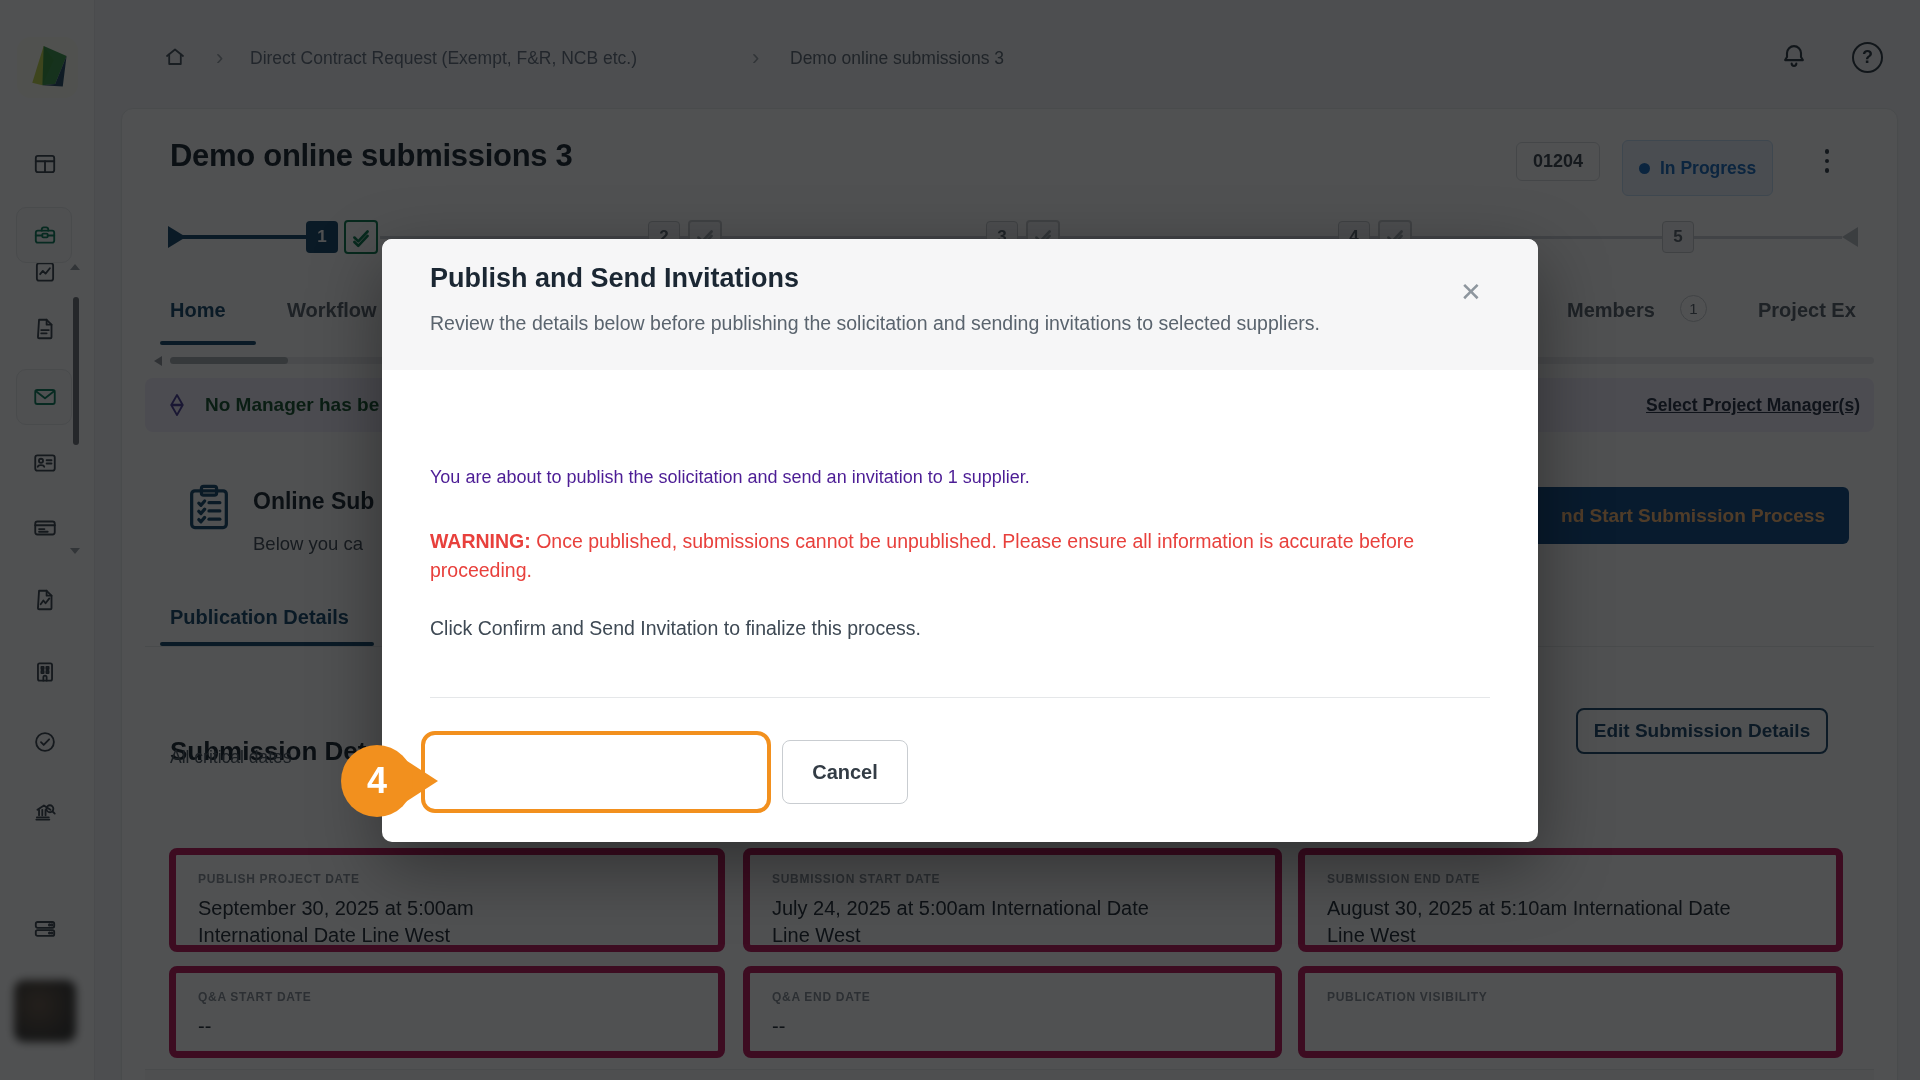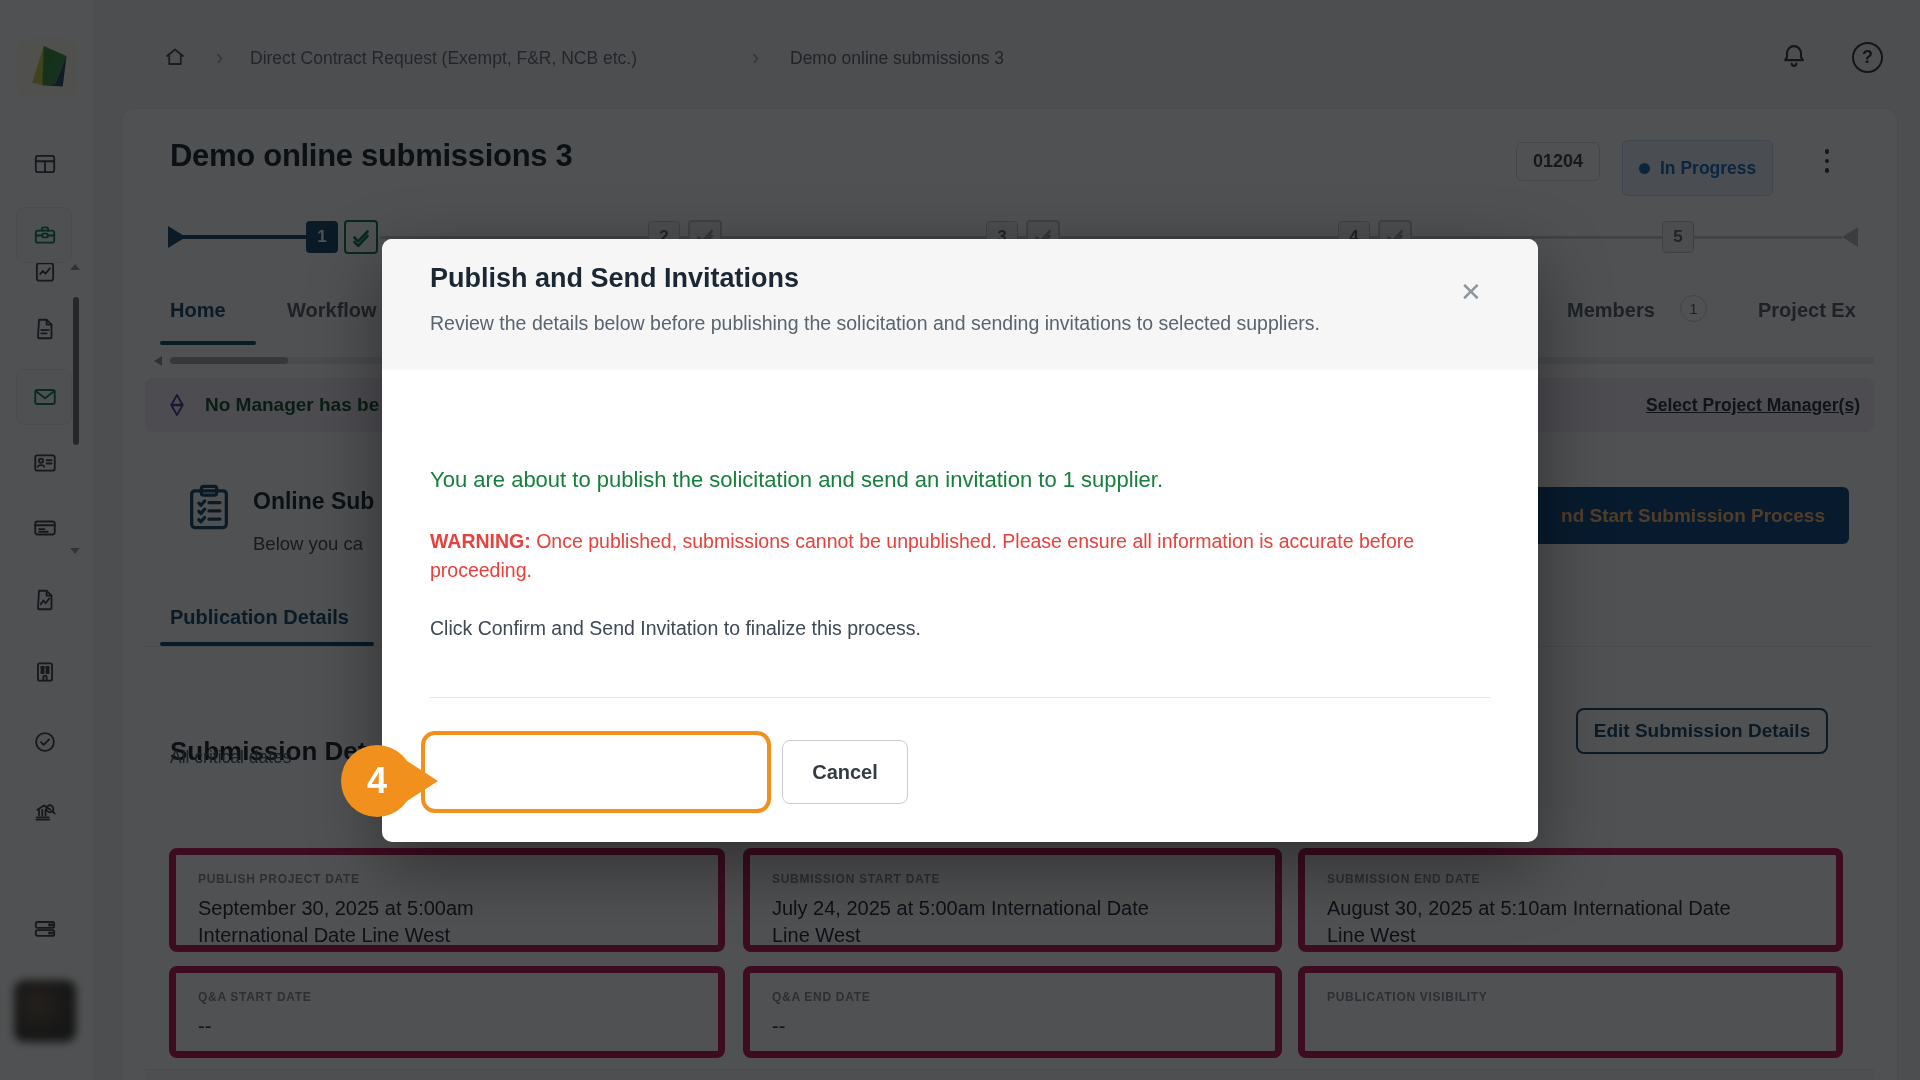--- a/index.html
+++ b/index.html
@@ -115,21 +115,21 @@
   .bottom-band { left:145px; top:1070px; width:1729px; height:10px; background:#f7f8f9; }
 
   
   .overlay { left:0; top:0; width:1920px; height:1080px; background:rgba(5,7,9,0.70); z-index:50; }
   .modal { left:382px; top:239px; width:1156px; height:603px; background:#ffffff; border-radius:10px; z-index:60;
            box-shadow:0 24px 70px rgba(0,0,0,0.4); }
   .m-header { left:0; top:0; width:1156px; height:131px; background:#f6f6f7; border-radius:10px 10px 0 0; }
   .m-title { left:48px; top:24px; font-size:27px; font-weight:700; color:#1b2733; }
   .m-desc { left:48px; top:70px; width:915px; font-size:19.5px; line-height:1.5; color:#5a646e; }
   .m-close { left:1078px; top:38px; font-size:26px; color:#8e969e; }
-  .m-p1 { left:48px; top:228px; font-size:22px; color:#15803d; }
+  .m-p1 { left:48px; top:228px; font-size:18px; color:#4c1d95; }
   .m-warning { left:48px; top:288px; width:1040px; font-size:19.5px; line-height:1.5; color:#e8403c; }
   .m-warning b { font-weight:700; }
   .m-p3 { left:48px; top:378px; font-size:19.5px; color:#3e4954; }
   .m-div { left:48px; top:458px; width:1060px; height:1px; background:#e5e7e9; }
   .m-confirm { left:48px; top:501px; width:332px; height:64px; background:#1765ba; border-radius:8px; color:#ffffff;
                font-size:19px; font-weight:700; display:flex; align-items:center; justify-content:center; }
   .m-cancel { left:400px; top:501px; width:126px; height:64px; background:#ffffff; border:1px solid #c9cdd1; border-radius:8px;
               color:#333c45; font-size:20px; font-weight:600; display:flex; align-items:center; justify-content:center; }
 
   

